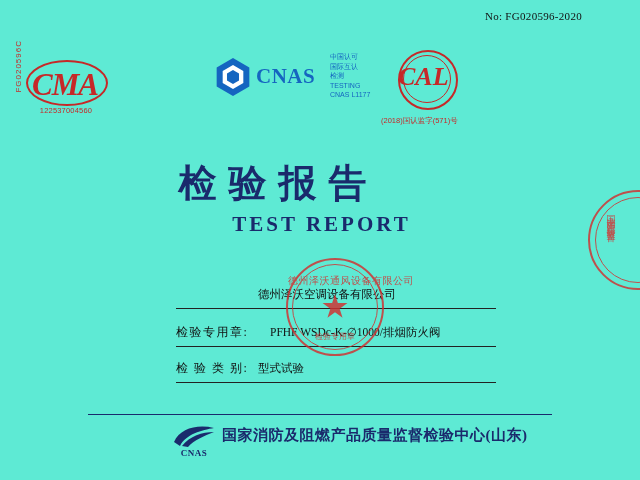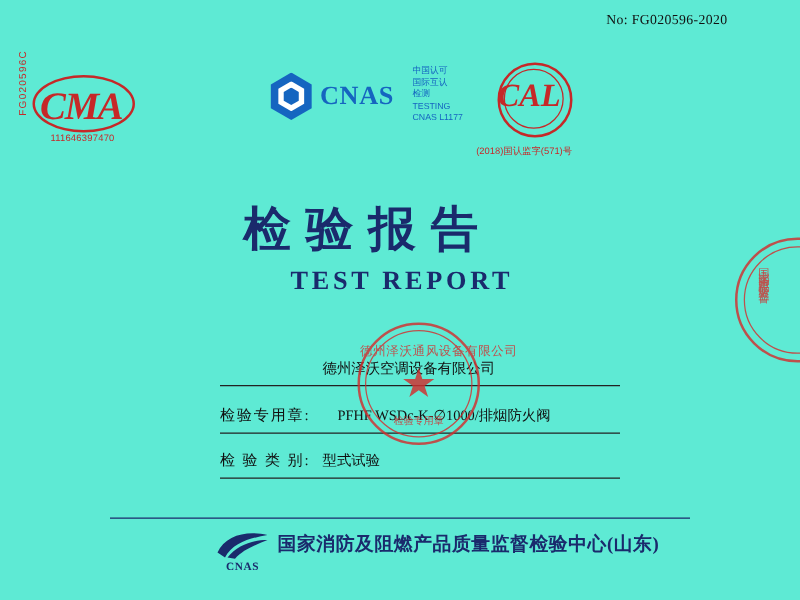--- a/index.html
+++ b/index.html
@@ -213,21 +213,20 @@
     top: 158px;
     left: 0;
     width: 545px;
     text-align: center;
     font-family: "Liberation Serif", serif;
     font-weight: bold;
     font-size: 38px;
     letter-spacing: 12px;
     color: #1a2a6c;
     text-indent: 12px;
-    padding-left: 16px;
   }
   .title-en {
     position: absolute;
     top: 212px;
     left: 0;
     width: 640px;
     text-align: center;
     font-family: "Liberation Serif", serif;
     font-weight: bold;
     font-size: 21px;
@@ -398,21 +397,21 @@
 
   <div class="report-no">No: FG020596-2020</div>
 
   <div class="logo-strip">
 
     <div class="vert-code2">FG020596C</div>
 
     <div class="cma">
       <div class="oval"></div>
       <div class="txt">CMA</div>
-      <div class="num">111646397470</div>
+      <div class="num">122537004560</div>
     </div>
 
 
     <div class="cnas">
       <div class="hexwrap">
         <div class="hex"></div>
         <div class="hex2"></div>
         <div class="hex3"></div>
       </div>
       <div class="word">CNAS</div>

